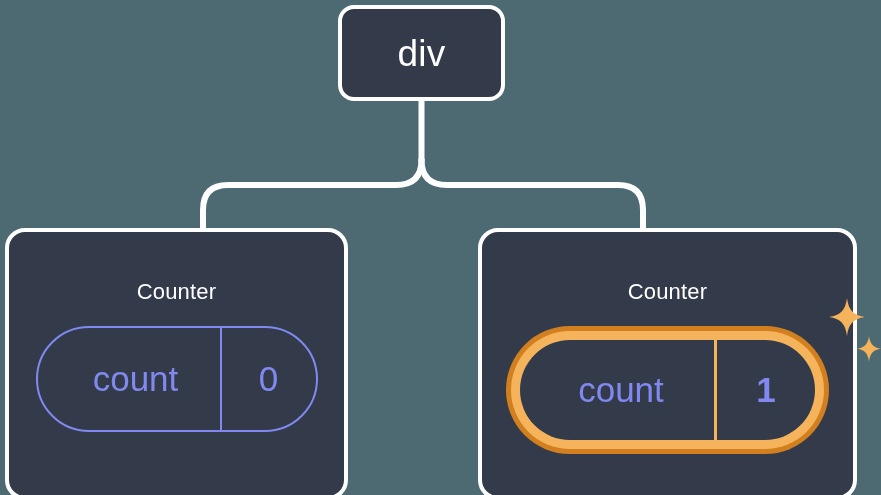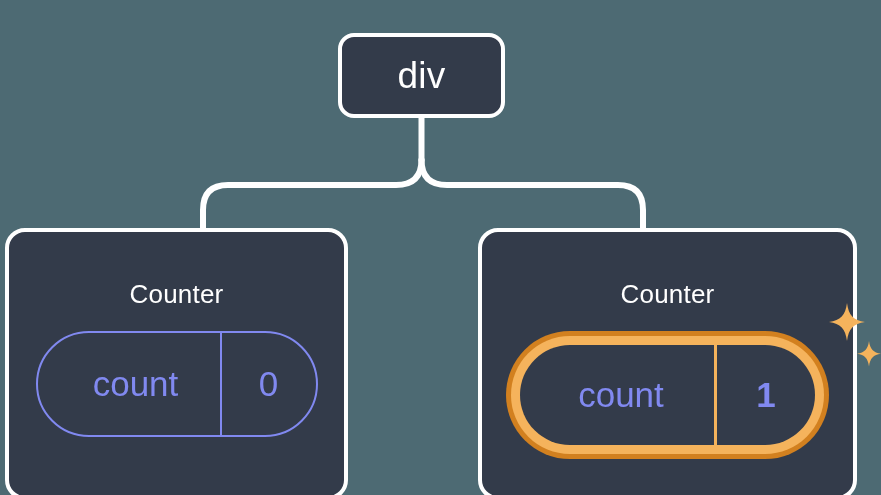--- a/index.html
+++ b/index.html
@@ -38,23 +38,22 @@
     border-radius: 16px;
     display: flex;
     flex-direction: column;
     align-items: center;
   }
 
   #node-div {
     left: 338px;
     top: 5px;
     width: 167px;
-    height: 85px;
-    justify-content: center;
-    margin-top: 28px;
+    height: 96px;
+    justify-content: center;
   }
   #node-div .node-title {
     font-size: 37px;
     line-height: 1;
   }
 
   #node-counter-left {
     left: 5px;
     top: 228px;
     width: 343px;
@@ -64,21 +63,21 @@
   #node-counter-right {
     left: 478px;
     top: 228px;
     width: 379px;
     height: 272px;
     border-radius: 20px;
   }
 
   .node-title {
     color: #ffffff;
-    font-size: 26px;
+    font-size: 22px;
     font-weight: 400;
     letter-spacing: 0.2px;
     white-space: nowrap;
   }
   .counter-card .node-title {
     margin-top: 47px;
   }
 
   
   .pill-wrap {

